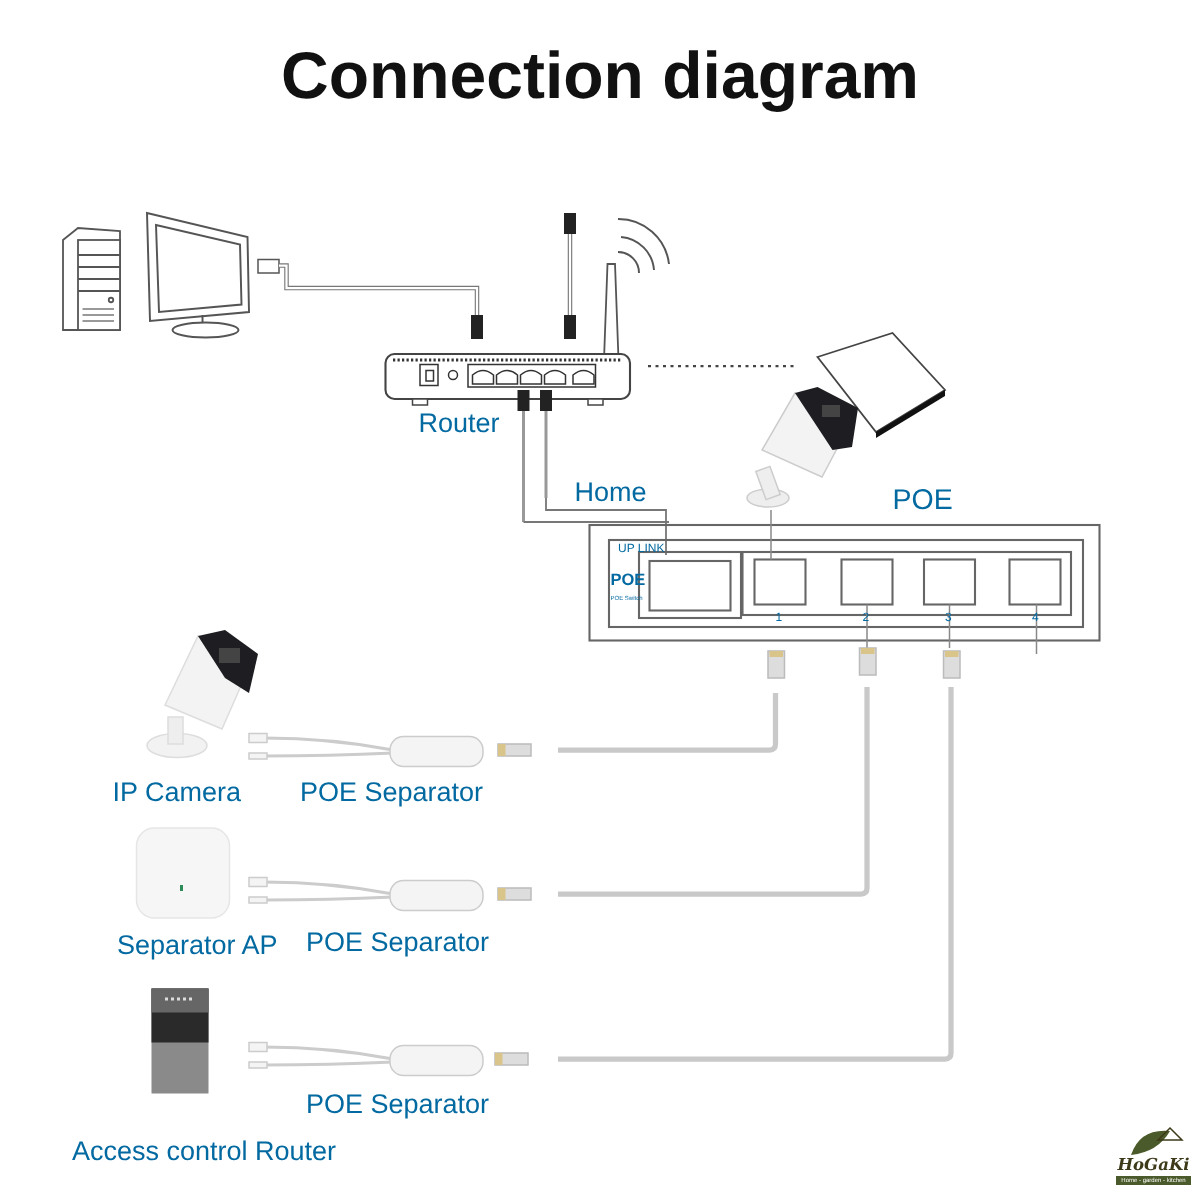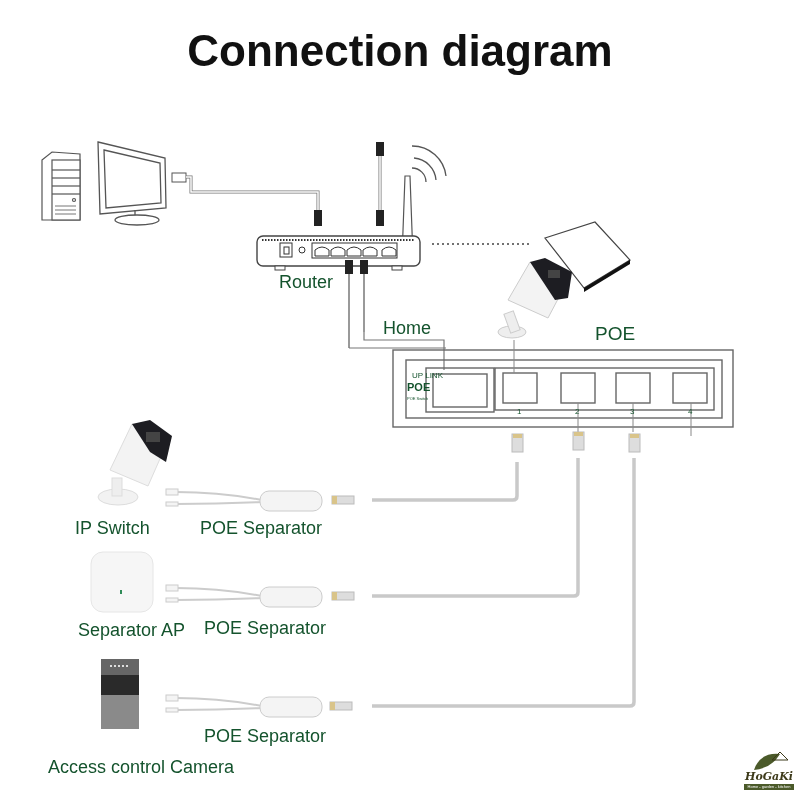--- a/index.html
+++ b/index.html
@@ -1,18 +1,18 @@
 <!DOCTYPE html>
 <html><head>
 <meta charset="utf-8">
 <style>
   html,body{margin:0;padding:0;background:#fff;}
   body{width:800px;height:800px;position:relative;overflow:hidden;font-family:"Liberation Sans",sans-serif;color:#111;}
   #stage{position:absolute;left:0;top:0;width:800px;height:656px;}
-  .lbl{position:absolute;white-space:nowrap;color:#14532d;}
+  .lbl{position:absolute;white-space:nowrap;color:#0369a1;}
   #title{position:absolute;left:0;top:26px;width:800px;text-align:center;font-size:44px;font-weight:bold;letter-spacing:0px;}
   .l20{font-size:19px;}
   .l18{font-size:18px;}
   .small{font-size:8px;}
   .tiny{font-size:4px;}
   .logo{position:absolute;left:742px;top:748px;width:54px;height:46px;}
   .logo-text{position:absolute;left:0;top:22px;width:54px;text-align:center;font-family:"DejaVu Serif",serif;font-style:italic;font-weight:bold;font-size:11px;color:#3d3a1a;}
   .logo-sub{position:absolute;left:2px;top:36px;width:50px;height:6px;background:#4b5a2a;color:#fff;font-size:4px;line-height:6px;text-align:center;}
 </style>
 </head>
@@ -194,35 +194,35 @@
     <g>
       <path d="M754,770 Q760,752 780,754 Q772,768 754,770 Z" fill="#4b5a2a"></path>
       <path d="M772,760 L780,752 L788,760 Z" fill="none" stroke="#3d3a1a" stroke-width="1"></path>
     </g>
   </svg>
 
   <div class="lbl l18" style="left:279px;top:272px">Router</div>
   <div class="lbl l18" style="left:383px;top:318px">Home</div>
   <div class="lbl l20" style="left:595px;top:323px">POE</div>
 
-  <div class="lbl small" style="left:412px;top:371px">UP LINK</div>
+  <div class="lbl small" style="left:412px;top:361px">UP LINK</div>
   <div class="lbl" style="left:407px;top:381px;font-size:11px;font-weight:bold">POE</div>
   <div class="lbl tiny" style="left:407px;top:396px">POE Switch</div>
 
   <div class="lbl small" style="left:517px;top:407px">1</div>
   <div class="lbl small" style="left:575px;top:407px">2</div>
   <div class="lbl small" style="left:630px;top:407px">3</div>
   <div class="lbl small" style="left:688px;top:407px">4</div>
 
-  <div class="lbl l18" style="left:75px;top:518px">IP Switch</div>
+  <div class="lbl l18" style="left:75px;top:518px">IP Camera</div>
   <div class="lbl l18" style="left:200px;top:518px">POE Separator</div>
 
   <div class="lbl l18" style="left:78px;top:620px">Separator AP</div>
   <div class="lbl l18" style="left:204px;top:618px">POE Separator</div>
 
   <div class="lbl l18" style="left:204px;top:726px">POE Separator</div>
-  <div class="lbl l18" style="left:48px;top:757px">Access control Camera</div>
+  <div class="lbl l18" style="left:48px;top:757px">Access control Router</div>
 
   <div class="logo">
     <div class="logo-text">HoGaKi</div>
     <div class="logo-sub">Home - garden - kitchen</div>
   </div>
 </div>
 
 </body></html>

